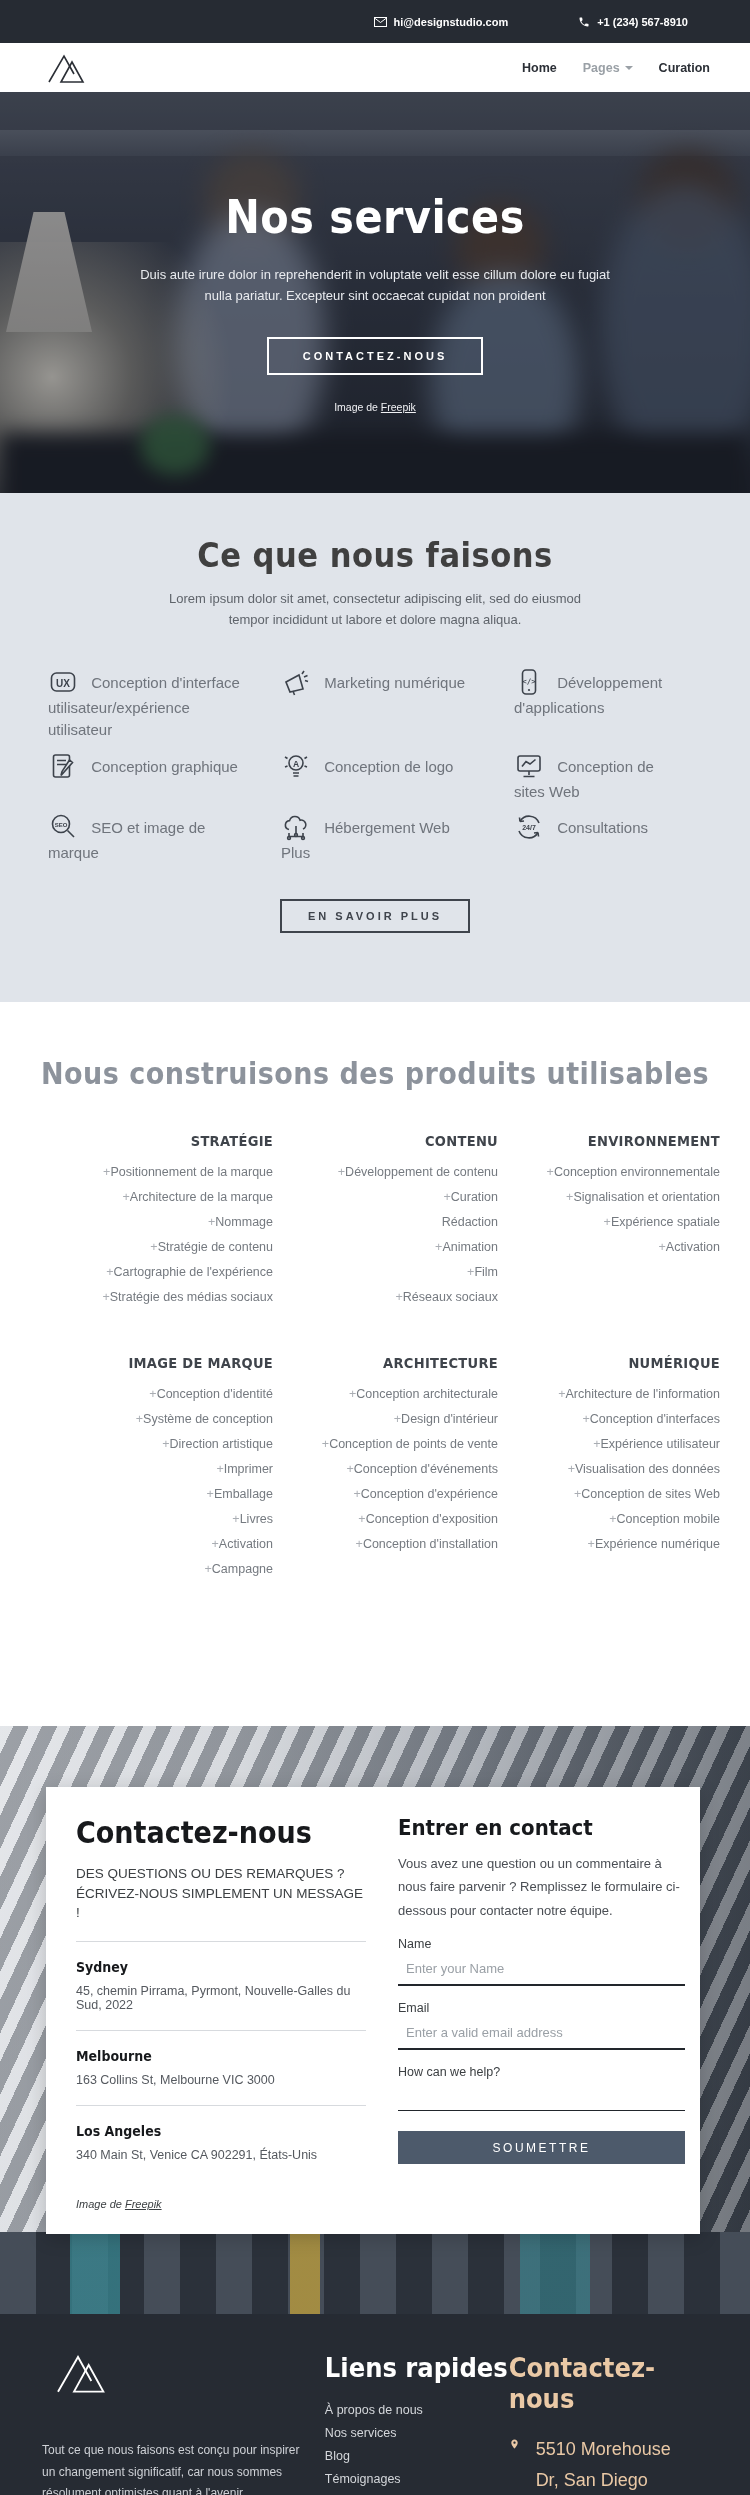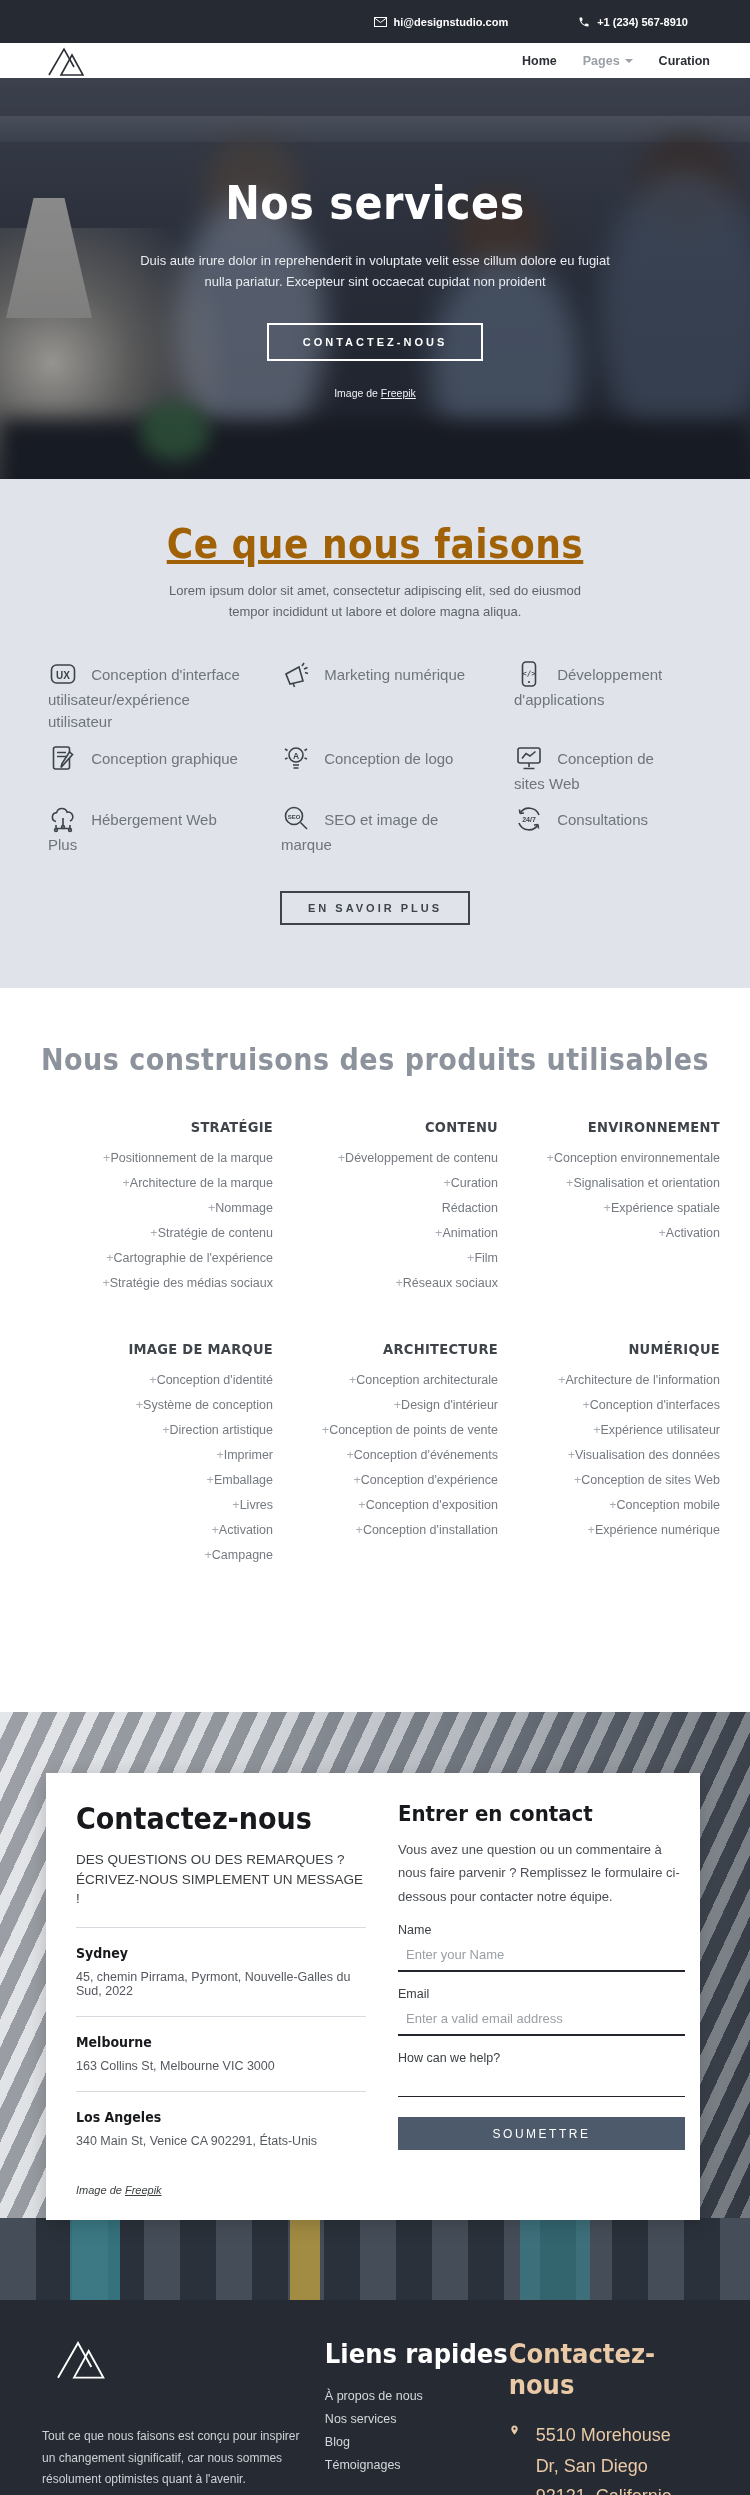--- a/index.html
+++ b/index.html
@@ -6,21 +6,21 @@
   html,body { width:750px; }
   body { font-family:"Liberation Sans", sans-serif; background:#fff; color:#3c4043; }
   .cond { font-family:"DejaVu Sans", sans-serif; font-stretch:condensed; }
 
   
   .topbar { height:43px; background:#262b33; display:flex; align-items:center; justify-content:flex-end; gap:70px; padding-right:62px; }
   .topbar .tb-item { display:flex; align-items:center; gap:7px; color:#fff; font-size:11px; font-weight:bold; cursor:pointer; }
   .topbar svg { display:block; }
 
   
-  .header { height:35px; background:#fff; display:flex; align-items:center; justify-content:space-between; padding:0 40px 0 46px; }
+  .header { height:49px; background:#fff; display:flex; align-items:center; justify-content:space-between; padding:0 40px 0 46px; }
   .logo svg { display:block; }
   .nav { display:flex; align-items:center; gap:26px; }
   .nav-item { font-size:12.5px; font-weight:bold; color:#2b2f36; cursor:pointer; display:flex; align-items:center; gap:5px; }
   .nav-item.muted { color:#9aa0a6; }
   .caret { width:0; height:0; border-left:4px solid transparent; border-right:4px solid transparent; border-top:4px solid #9aa0a6; display:inline-block; }
 
   
   .hero { position:relative; height:401px; overflow:hidden; background:linear-gradient(180deg,#59616e 0%,#49505e 18%,#343b48 55%,#232831 100%); }
   .hero-decor { position:absolute; inset:0; }
   .ceiling { position:absolute; left:0; right:0; top:38px; height:26px; background:linear-gradient(180deg,#79818e,#5a6270); opacity:.8; }
@@ -38,21 +38,21 @@
   .hero-shade { position:absolute; inset:0; background:rgba(18,22,30,.42); }
   .hero-content { position:relative; z-index:2; display:flex; flex-direction:column; align-items:center; padding-top:98px; text-align:center; }
   .hero-title { color:#fff; font-size:46px; font-weight:bold; letter-spacing:.5px; }
   .hero-text { margin-top:20px; width:480px; color:#e9ebef; font-size:13px; line-height:1.65; }
   .hero-btn { margin-top:30px; border:2px solid #fff; color:#fff; background:transparent; font-size:11px; font-weight:bold; letter-spacing:3px; padding:11px 34px; cursor:pointer; font-family:inherit; }
   .hero-credit { margin-top:26px; color:#f0f1f4; font-size:10.5px; }
   .credit-link { text-decoration:underline; cursor:pointer; }
 
   
   .whatwedo { height:509px; background:#e0e4ea; padding-top:42px; }
-  .sec-title { text-align:center; font-size:40px; font-weight:bold; color:#a16207; letter-spacing:.5px;text-decoration:underline; }
+  .sec-title { text-align:center; font-size:34px; font-weight:bold; color:#404040; letter-spacing:.5px; }
   .sec-sub { margin:14px auto 0; width:430px; text-align:center; font-size:13px; line-height:1.6; color:#5f646b; }
   .svc-grid { margin-top:36px; padding:0 40px 0 48px; display:grid; grid-template-columns:224px 224px 1fr; column-gap:0; row-gap:38px;gap:9px; }
   .service { font-size:15px; line-height:1.5; color:#6f747c; padding-right:26px; cursor:pointer; }
   .s-icon { display:inline-block; vertical-align:-9px; margin-right:9px; }
   .s-icon svg { display:block; }
   .more-btn-row { display:flex; justify-content:center; margin-top:34px; }
   .more-btn { border:2px solid #3f444c; color:#3f444c; background:transparent; font-size:11px; font-weight:bold; letter-spacing:3px; padding:9px 26px; cursor:pointer; font-family:inherit; }
 
   
   .products { height:724px; background:#fff; padding-top:54px; }
@@ -231,38 +231,38 @@
               <rect x="4" y="5" width="22" height="15" rx="2"></rect>
               <polyline points="8,15.5 12,10.5 16,13 21.5,8.5"></polyline>
               <path d="M15,20 v4 M9.5,25.5 h11"></path>
             </g>
           </svg></span>
       <span>Conception de sites Web</span>
     </div>
     <div class="service">
       <span class="s-icon"><svg width="30" height="30" viewBox="0 0 30 30">
             <g fill="none" stroke="#3c424b" stroke-width="1.6">
+              <circle cx="13" cy="12" r="8.5"></circle>
+              <path d="M19.5,18.5 L26,25"></path>
+            </g>
+            <text x="13" y="14.5" text-anchor="middle" font-size="6" font-weight="bold" fill="#3c424b" font-family="Liberation Sans,sans-serif">SEO</text>
+          </svg></span>
+      <span>SEO et image de marque</span>
+    </div>
+    <div class="service">
+      <span class="s-icon"><svg width="30" height="30" viewBox="0 0 30 30">
+            <g fill="none" stroke="#3c424b" stroke-width="1.6">
               <path d="M8,17.5 a4.5,4.5 0 0 1 0.6,-8.9 a5.5,5.5 0 0 1 10.5,-0.4 a4.6,4.6 0 0 1 2.9,8.7"></path>
               <path d="M15,14 v7 M8,24.5 h14 M8,24.5 v-3.5 M22,24.5 v-3.5"></path>
               <circle cx="8" cy="26" r="1.4"></circle>
               <circle cx="15" cy="23" r="1.4"></circle>
               <circle cx="22" cy="26" r="1.4"></circle>
             </g>
           </svg></span>
       <span>Hébergement Web Plus</span>
-    </div>
-    <div class="service">
-      <span class="s-icon"><svg width="30" height="30" viewBox="0 0 30 30">
-            <g fill="none" stroke="#3c424b" stroke-width="1.6">
-              <circle cx="13" cy="12" r="8.5"></circle>
-              <path d="M19.5,18.5 L26,25"></path>
-            </g>
-            <text x="13" y="14.5" text-anchor="middle" font-size="6" font-weight="bold" fill="#3c424b" font-family="Liberation Sans,sans-serif">SEO</text>
-          </svg></span>
-      <span>SEO et image de marque</span>
     </div>
     <div class="service">
       <span class="s-icon"><svg width="30" height="30" viewBox="0 0 30 30">
             <g fill="none" stroke="#3c424b" stroke-width="1.6">
               <path d="M25,11 A10.5,10.5 0 0 0 6,9.5"></path>
               <path d="M6,9.5 l-0.5,-4 M6,9.5 l4,-0.5"></path>
               <path d="M5,19 A10.5,10.5 0 0 0 24,20.5"></path>
               <path d="M24,20.5 l0.5,4 M24,20.5 l-4,0.5"></path>
             </g>
             <text x="15" y="17.5" text-anchor="middle" font-size="7" font-weight="bold" fill="#3c424b" font-family="Liberation Sans,sans-serif">24/7</text>

